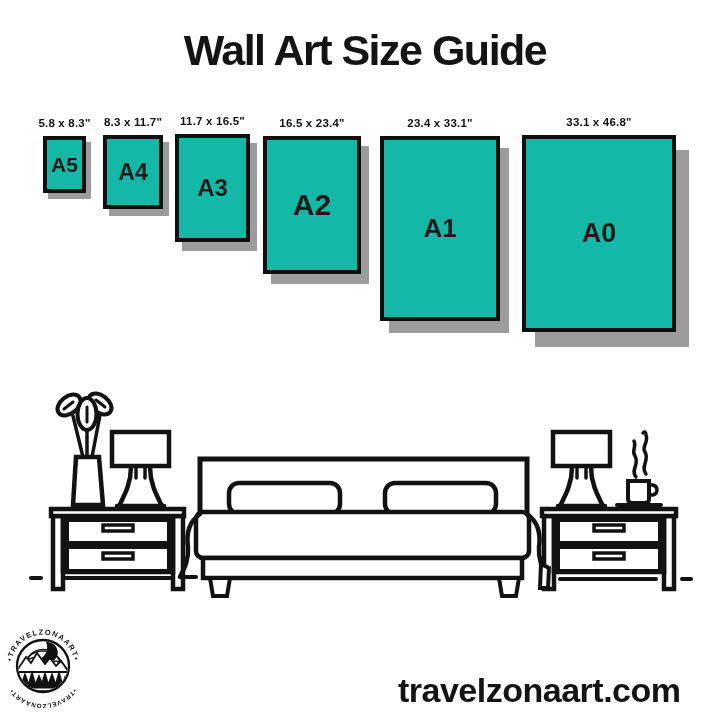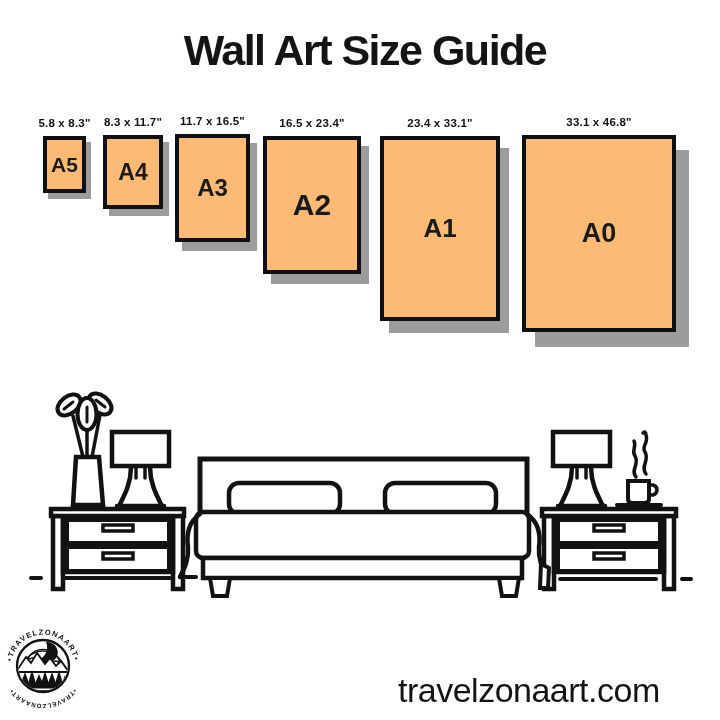--- a/index.html
+++ b/index.html
@@ -11,29 +11,29 @@
     position:absolute;left:0;right:0;top:26px;text-align:center;
     font-size:43px;font-weight:bold;letter-spacing:-1.5px;color:#141414;
     transform:translateX(5px);white-space:nowrap;
   }
   .frame-wrap{position:absolute;}
   .size-label{
     position:absolute;left:50%;top:-19px;transform:translateX(-50%);
     font-size:11.5px;font-weight:bold;white-space:nowrap;color:#111;letter-spacing:.2px;
   }
   .frame{
-    box-sizing:border-box;background:#fdba74;border:4px solid #0f0f0f;
+    box-sizing:border-box;background:#14b8a6;border:4px solid #0f0f0f;
     display:flex;align-items:center;justify-content:center;
   }
   .frame-letter{font-weight:bold;color:#1a1a1a;}
   .scene-svg{position:absolute;left:0;top:383px;}
   .logo-svg{position:absolute;left:5px;top:628px;}
   .logo-arc{font-family:"Liberation Sans","DejaVu Sans",sans-serif;font-weight:bold;fill:#111;}
   .website{
-    position:absolute;left:398px;top:671px;font-size:34px;font-weight:normal;
+    position:absolute;left:398px;top:671px;font-size:34px;font-weight:bold;
     letter-spacing:-.5px;color:#141414;white-space:nowrap;
   }
 </style>
 </head>
 <body>
 
 <div id="poster">
 
   <div class="page-title">Wall Art Size Guide</div>
 

